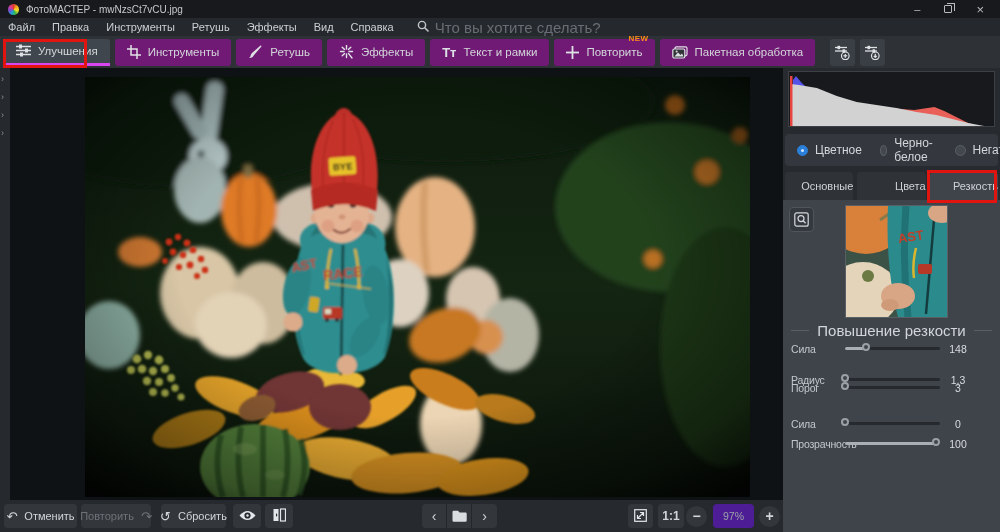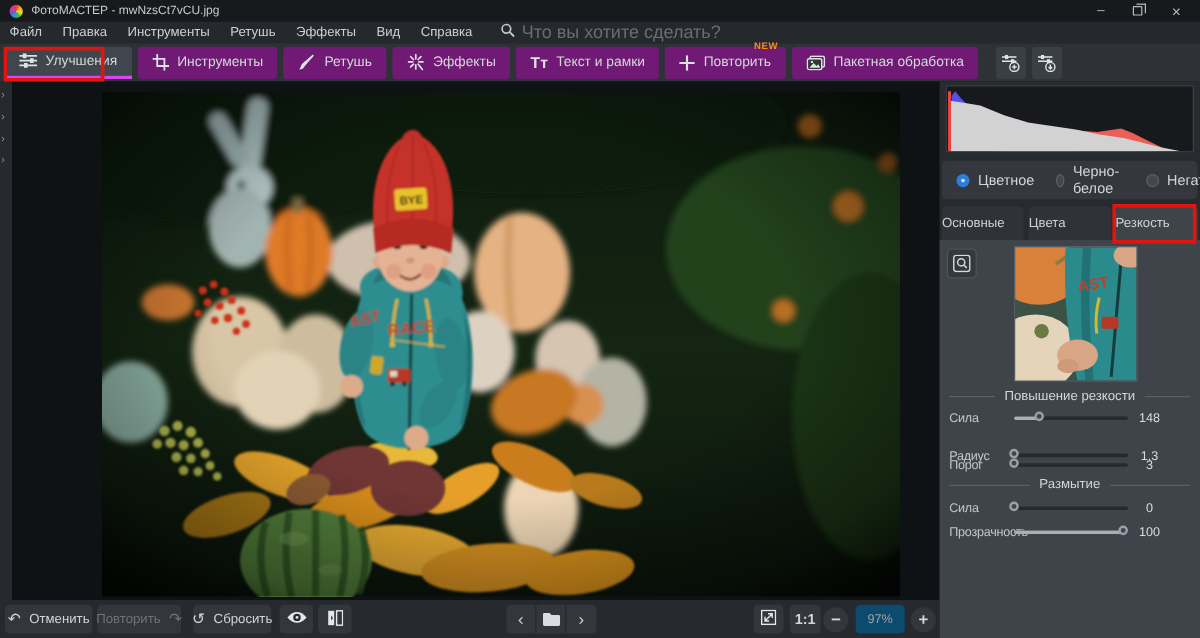--- a/index.html
+++ b/index.html
@@ -49,40 +49,40 @@
   
   #bottombar { left:0; top:500px; width:783px; height:32px; background:#26292d; }
   .bb-btn { position:absolute; top:4px; height:24px; background:#33373c; border-radius:4px; color:#d2d5d8; font-size:11px;
     display:flex; align-items:center; justify-content:center; gap:7px; cursor:pointer; padding:0 10px; }
   .bb-btn .gi { font-family:"DejaVu Sans",sans-serif; font-size:13px; line-height:13px; }
   .bb-btn.disabled { color:#6e7378; cursor:default; }
   .bb-group { position:absolute; top:4px; display:flex; }
   .bb-group .bb-seg { width:25px; height:24px; background:#33373c; display:flex; align-items:center; justify-content:center; color:#d2d5d8; cursor:pointer; border-right:1px solid #24272b; }
   .bb-seg:first-child { border-radius:4px 0 0 4px; }
   .bb-seg:last-child { border-radius:0 4px 4px 0; border-right:none; }
-  #zoom-pct { position:absolute; top:4px; left:713px; width:41px; height:24px; background:#0c4a6e; border-radius:4px; color:#9da2a7; font-size:10.5px; display:flex; align-items:center; justify-content:center; }
+  #zoom-pct { position:absolute; top:4px; left:713px; width:41px; height:24px; background:#4c1d95; border-radius:4px; color:#9da2a7; font-size:10.5px; display:flex; align-items:center; justify-content:center; }
   .circle-btn { border-radius:50%; width:21px; height:21px; top:5.5px; padding:0; font-size:14px; font-weight:bold; }
 
   
   #right-panel { left:783px; top:68px; width:217px; height:464px; background:#272b30; }
   #hist-box { position:absolute; left:5px; top:3px; width:207px; height:56px; background:#17191c; border:1px solid #3d4146; }
   #mode-row { position:absolute; left:2px; top:66px; width:213px; height:32px; background:#34383e; border-radius:4px;
     display:flex; align-items:center; padding:0 12px; gap:18px; }
   .radio { display:flex; align-items:center; gap:7px; cursor:pointer; }
   .radio .dot { width:11px; height:11px; border-radius:50%; background:#43484e; border:1px solid #5a6066; position:relative; }
   .radio.selected .dot { background:#2b7fd8; border-color:#2b7fd8; }
   .radio.selected .dot::after { content:""; position:absolute; left:3px; top:3px; width:3px; height:3px; border-radius:50%; background:#cfe6ff; }
   .radio .rlabel { color:#d3d7da; font-size:12px; }
   #panel-tabs { position:absolute; left:0px; top:104px; width:217px; height:28px; display:flex; gap:4px; padding:0 2px; }
-  .ptab { flex:1; background:#2f3338; border-radius:4px 4px 0 0; color:#ced2d6; font-size:11px; display:flex; align-items:center; justify-content:flex-start; cursor:pointer; }
+  .ptab { flex:1; background:#2f3338; border-radius:4px 4px 0 0; color:#ced2d6; font-size:11px; display:flex; align-items:center; justify-content:flex-end; cursor:pointer; }
   .ptab.active { background:#3f444b; }
   #panel-content { position:absolute; left:0; top:132px; width:217px; height:332px; background:#3f444b; }
   #magnify-btn { position:absolute; left:6px; top:7px; width:25px; height:25px; background:#34393f; border:1px solid #50555c; border-radius:4px; display:flex; align-items:center; justify-content:center; cursor:pointer; }
   #thumb { position:absolute; left:62px; top:5px; width:103px; height:113px; border:1px solid #5a5f66; cursor:pointer; }
-  .sec-header { position:absolute; left:8px; right:8px; height:14px; display:flex; align-items:center; gap:8px; color:#d2d6da; font-size:11px; white-space:nowrap; }
+  .sec-header { position:absolute; left:8px; right:8px; height:14px; display:flex; align-items:center; gap:8px; color:#d2d6da; font-size:15px; white-space:nowrap; }
   .sec-header::before, .sec-header::after { content:""; flex:1; height:1px; background:#5a5f65; }
   .srow { position:absolute; left:0; width:255px; height:16px; }
   .slabel { position:absolute; left:8px; top:2px; color:#c2c7cc; font-size:10.5px; letter-spacing:-0.2px; white-space:nowrap; }
   .strack { position:absolute; left:62px; top:6px; width:95px; height:3px; background:#26292d; border-radius:2px; cursor:pointer; }
   .sfill { position:absolute; left:0; top:0; height:3px; background:#a9afb5; border-radius:2px; }
   .sknob { position:absolute; top:-4.5px; width:8px; height:8px; border-radius:50%; background:#3f444b; border:2px solid #9aa0a6; cursor:pointer; }
   .svalue { position:absolute; left:152px; top:2px; width:46px; text-align:center; color:#d8dce0; font-size:10.5px; }
 
   svg text { font-family:"Liberation Sans",sans-serif; }
 </style>
@@ -535,23 +535,20 @@
       </div>
       <div class="srow" style="top:180px;">
         <span class="slabel">Порог</span>
         <div class="strack">
           <div class="sfill" style="width: 2%;"></div>
           <div class="sknob" style="left: calc(2% - 6px);"></div>
         </div>
         <span class="svalue">3</span>
       </div>
 
-      <div class="sec-header" style="top:197px;">
-          <span>Размытие</span>
-        </div>
 
       <div class="srow" style="top:216px;">
         <span class="slabel">Сила</span>
         <div class="strack">
           <div class="sfill" style="width: 2%;"></div>
           <div class="sknob" style="left: calc(2% - 6px);"></div>
         </div>
         <span class="svalue">0</span>
       </div>
       <div class="srow" style="top:236px;">

